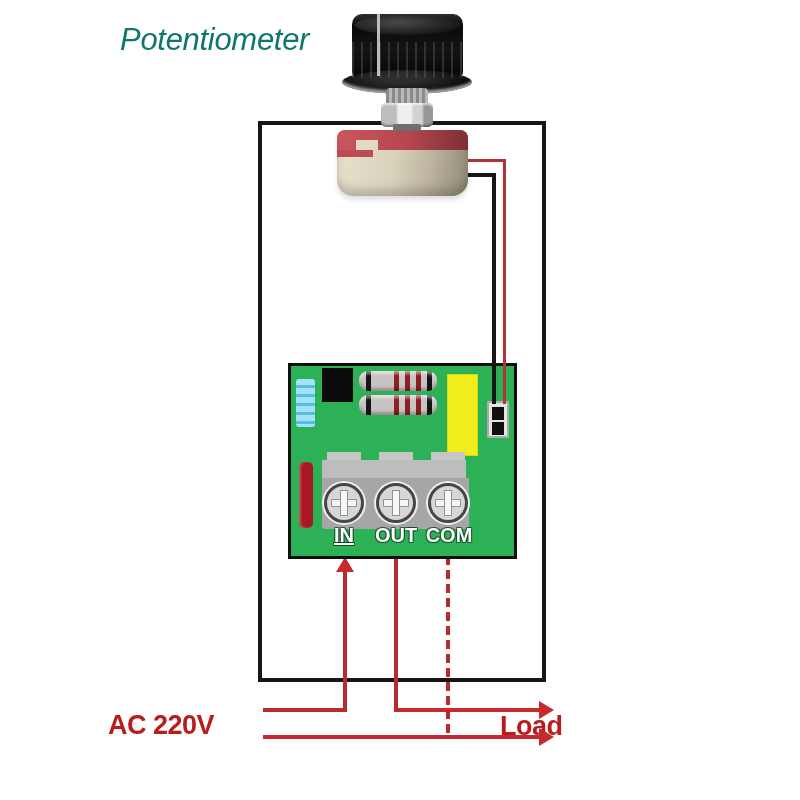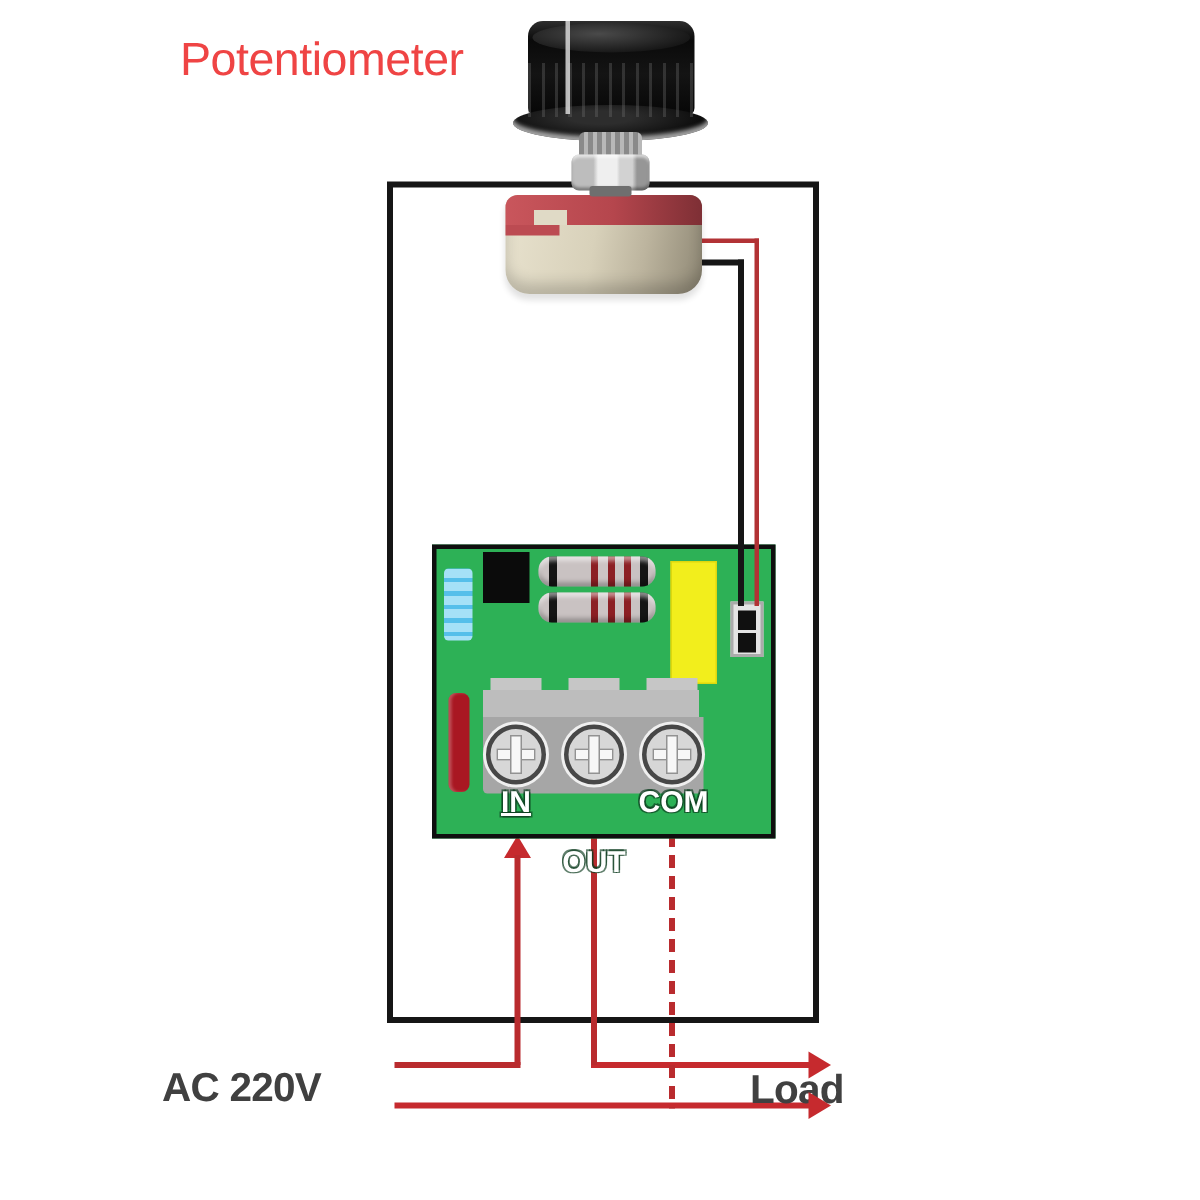--- a/index.html
+++ b/index.html
@@ -4,24 +4,24 @@
 <style>
   html,body{margin:0;padding:0;background:#fff;}
   #stage{
     position:relative;width:800px;height:800px;background:#ffffff;overflow:hidden;
     font-family:"Liberation Sans", sans-serif;
   }
   .abs{position:absolute;}
 
   
   .title{
-    left:120px;top:22px;font-size:31px;color:#ef4444;font-weight:500;letter-spacing:-0.3px;
+    left:120px;top:22px;font-size:31px;color:#0f766e;font-weight:500;letter-spacing:-0.3px;font-style:italic;
   }
   .red-label{
-    font-size:27px;font-weight:bold;color:#404040;letter-spacing:-0.5px;
+    font-size:27px;font-weight:bold;color:#b91c1c;letter-spacing:-0.5px;
   }
   .ac-label{left:108px;top:710px;}
   .load-label{left:500px;top:711px;}
 
   
   .enclosure{
     left:258px;top:121px;width:280px;height:553px;border:4px solid #161616;background:transparent;
   }
 
   
@@ -130,21 +130,21 @@
   }
   .screw-in{left:33px;} .screw-out{left:85px;} .screw-com{left:137px;}
   .cross-h{left:4px;top:13px;width:26px;height:8px;background:#f7f7f7;border:1px solid #929292;box-sizing:border-box;}
   .cross-v{left:13px;top:4px;width:8px;height:26px;background:#f7f7f7;border:1px solid #929292;box-sizing:border-box;}
   .tlabel{
     top:158px;transform:translateX(-50%);
     font-size:20px;font-weight:bold;color:#ffffff;white-space:nowrap;
     text-shadow:-1px -1px 0 rgba(12,60,30,.65), 1px -1px 0 rgba(12,60,30,.65),
                 -1px 1px 0 rgba(12,60,30,.65), 1px 1px 0 rgba(12,60,30,.65);
   }
-  .tl-in{left:53px;text-decoration:underline;} .tl-out{left:105px;margin-top:40px;} .tl-com{left:158px;}
+  .tl-in{left:53px;text-decoration:underline;} .tl-out{left:105px;} .tl-com{left:158px;}
 
   
   .rline{background:#b92b2e;z-index:2;}
   .in-arrow{
     left:336px;top:557px;width:0;height:0;z-index:2;
     border-left:9px solid transparent;border-right:9px solid transparent;
     border-bottom:15px solid #c62a2e;
   }
   .in-vert{left:343px;top:570px;width:4px;height:140px;}
   .left-horiz{left:263px;top:708px;width:84px;height:4px;}

